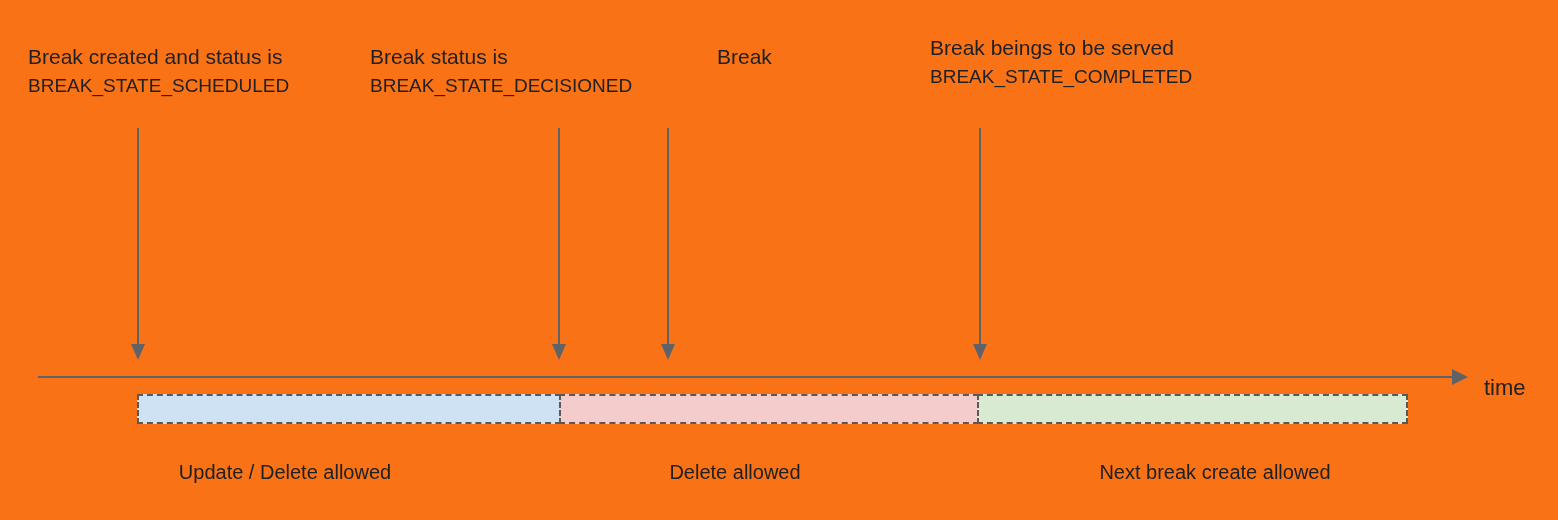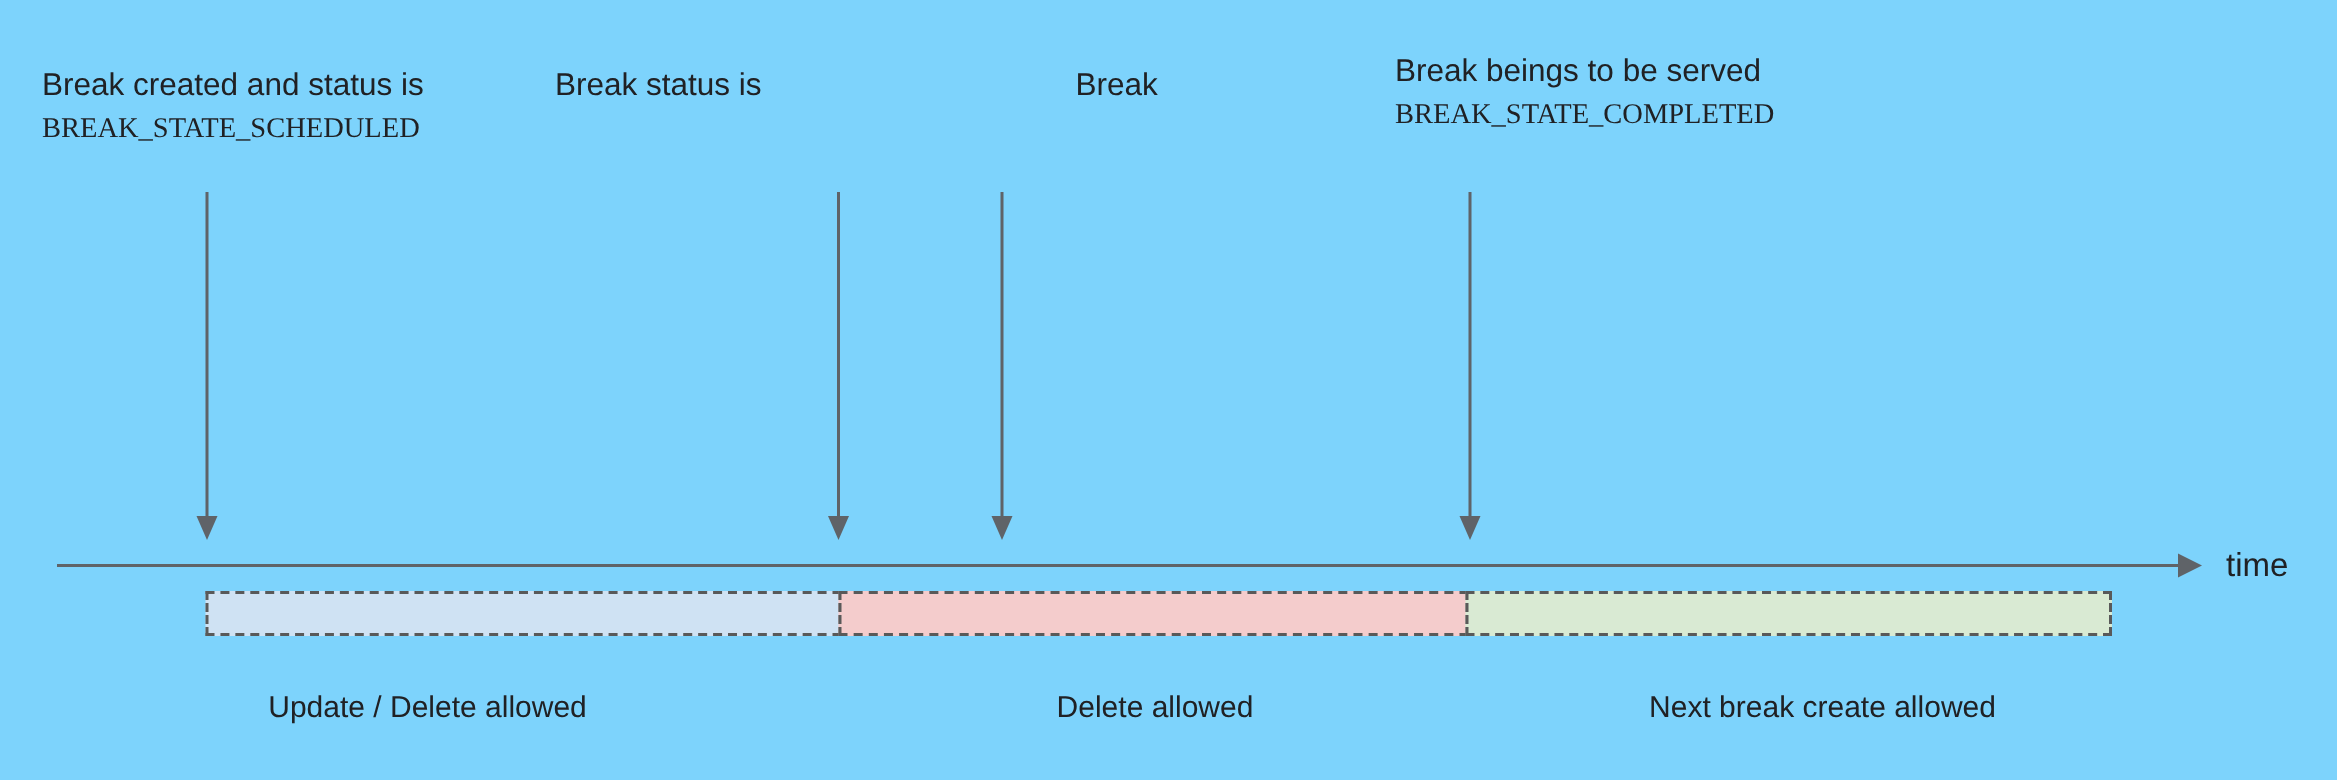--- a/index.html
+++ b/index.html
@@ -4,35 +4,35 @@
 <style>
   html, body {
     margin: 0;
     padding: 0;
     background: #ffffff;
   }
   .canvas {
     position: relative;
     width: 1558px;
     height: 520px;
-    background: #7dd3fc;
+    background: #f97316;
     font-family: "Liberation Sans", sans-serif;
     color: #202124;
     overflow: hidden;
   }
 
   
   .annotation {
     position: absolute;
     font-size: 21px;
     line-height: 29px;
     white-space: nowrap;
   }
   .annotation .code {
-    font-family: Liberation Serif, serif;
+    font-family: Liberation Sans, sans-serif;
     font-size: 19px;
   }
   .ann-1 { left: 28px;  top: 42px; }
   .ann-2 { left: 370px; top: 42px; }
   .ann-3 { left: 673px; top: 42px; margin-left: 44px; }
   .ann-4 { left: 930px; top: 33px; }
 
   
   .down-arrow {
     position: absolute;
@@ -78,21 +78,21 @@
     top: 369px;
     width: 0;
     height: 0;
     border-top: 8px solid transparent;
     border-bottom: 8px solid transparent;
     border-left: 16px solid #5f6368;
   }
   .axis-label {
     position: absolute;
     left: 1484px;
-    top: 365px;
+    top: 376px;
     font-size: 22px;
     line-height: 24px;
   }
 
   
   .segment {
     position: absolute;
     top: 394px;
     height: 30px;
     box-sizing: border-box;
@@ -105,35 +105,36 @@
   
   .seg-label {
     position: absolute;
     top: 459px;
     font-size: 20px;
     line-height: 26px;
     white-space: nowrap;
     transform: translateX(-50%);
   }
   .seg-label-1 { left: 285px; }
-  .seg-label-2 { left: 770px; }
+  .seg-label-2 { left: 735px; }
   .seg-label-3 { left: 1215px; }
 </style>
 </head>
 <body>
 
 <div class="canvas">
 
   <div class="annotation ann-1">
     <div>Break created and status is</div>
     <div class="code">BREAK_STATE_SCHEDULED</div>
   </div>
 
   <div class="annotation ann-2">
     <div>Break status is</div>
+    <div class="code">BREAK_STATE_DECISIONED</div>
   </div>
 
   <div class="annotation ann-3">
     <div>Break</div>
   </div>
 
   <div class="annotation ann-4">
     <div>Break beings to be served</div>
     <div class="code">BREAK_STATE_COMPLETED</div>
   </div>

